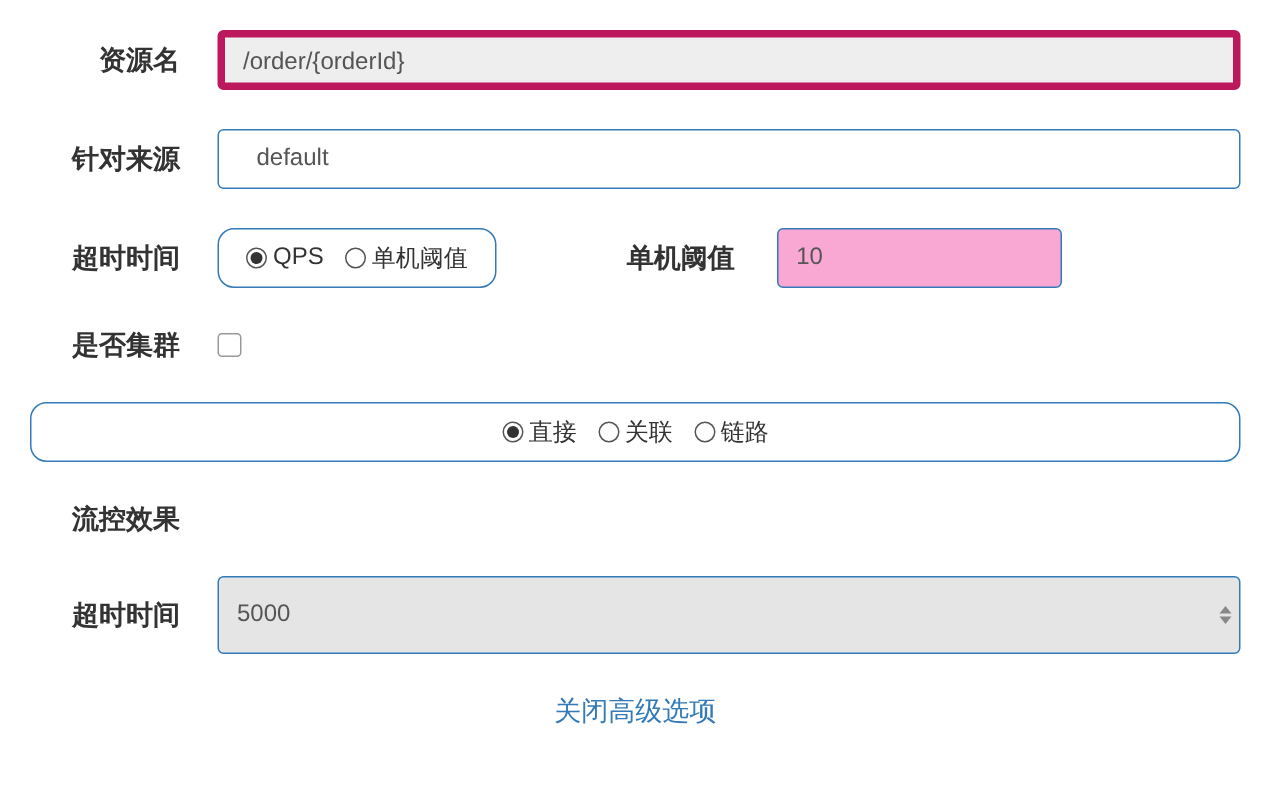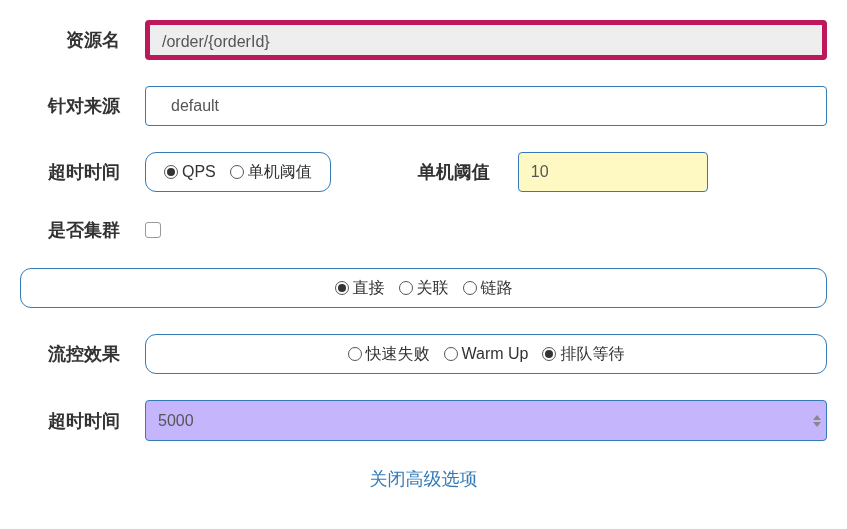--- a/index.html
+++ b/index.html
@@ -93,43 +93,43 @@
       margin-right: 28px;
     }
     .input-small {
       width: 190px;
       height: 40px;
       border: 1px solid #337ab7;
       border-radius: 4px;
       padding: 6px 12px;
       font-size: 16px;
       color: #555;
-      background: #fef9c3;
+      background: #f9a8d4;
     }
     .checkbox {
       width: 16px;
       height: 16px;
       border: 1px solid #999;
       border-radius: 3px;
       background: #fff;
       cursor: pointer;
     }
     .number-wrap {
       position: relative;
       width: 100%;
     }
     .input-number {
       width: 100%;
-      height: 41px;
+      height: 52px;
       border: 1px solid #337ab7;
       border-radius: 4px;
       padding: 6px 28px 6px 12px;
       font-size: 16px;
       color: #555;
-      background: #c4b5fd;
+      background: #e5e5e5;
     }
     .spinner {
       position: absolute;
       right: 6px;
       top: 50%;
       transform: translateY(-50%);
       display: flex;
       flex-direction: column;
       gap: 2px;
     }
@@ -207,36 +207,20 @@
       <label class="radio-opt">
         <span class="radio-circle"></span>
         <span>链路</span>
       </label>
     </div>
   </div>
 </div>
 
 <div class="form-row">
   <div class="label-col">流控效果</div>
-  <div class="field-col">
-    <div class="radio-boxed full">
-      <label class="radio-opt">
-        <span class="radio-circle"></span>
-        <span>快速失败</span>
-      </label>
-      <label class="radio-opt">
-        <span class="radio-circle"></span>
-        <span>Warm Up</span>
-      </label>
-      <label class="radio-opt">
-        <span class="radio-circle checked"></span>
-        <span>排队等待</span>
-      </label>
-    </div>
-  </div>
 </div>
 
 <div class="form-row">
   <div class="label-col">超时时间</div>
   <div class="field-col">
     <div class="number-wrap">
       <input class="input-number" value="5000" style="">
       <div class="spinner">
         <div class="spin-up"></div>
         <div class="spin-down"></div>

